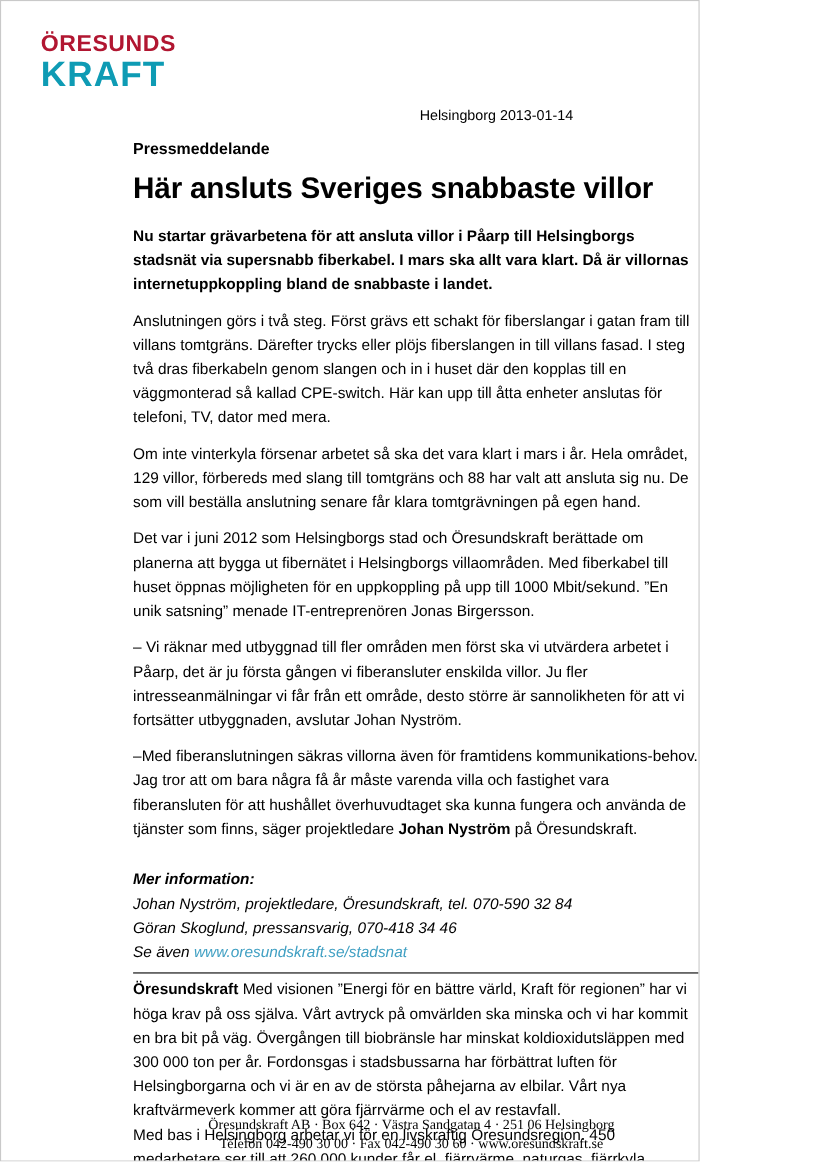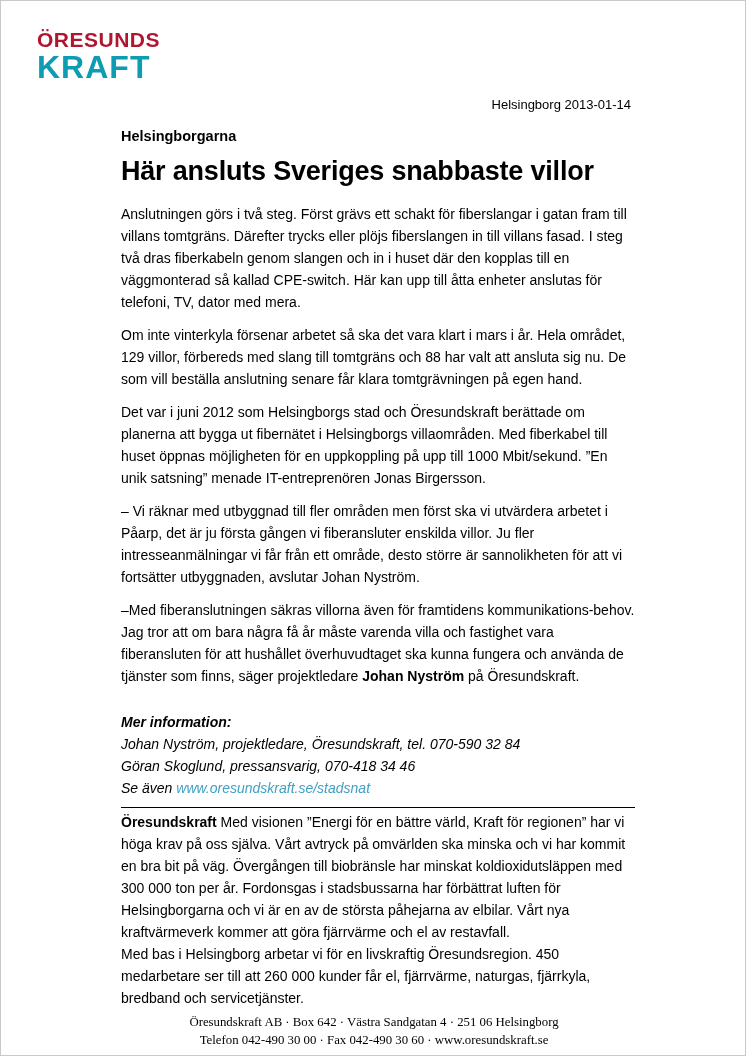--- a/index.html
+++ b/index.html
@@ -1,18 +1,18 @@
 <!DOCTYPE html>
 <html style="--logo_red: #b11631; --logo_teal: #0e9bb4; --link_teal: #41a0c3;"><head>
 <meta charset="utf-8">
 <style>
   html, body { margin: 0; padding: 0; background: #ffffff; }
   .page {
     position: relative;
-    width: 746px;
+    width: 636px;
     height: 1056px;
     background: #ffffff;
     font-family: "Liberation Sans", sans-serif;
     color: #000000;
     box-sizing: border-box;
     border: 1px solid #c9c9c9;
     overflow: hidden;
   }
 
   
@@ -109,23 +109,24 @@
 <div class="page">
 
   <div class="logo">
     <div class="logo-top">ÖRESUNDS</div>
     <div class="logo-bottom">KRAFT</div>
   </div>
 
   <div class="dateline">Helsingborg 2013-01-14</div>
 
   <div class="content">
-    <div class="kicker">Helsingborgarna</div>
+    <div class="kicker">Pressmeddelande</div>
     <h1 class="headline">Här ansluts Sveriges snabbaste villor</h1>
 
+    <p class="lead">Nu startar grävarbetena för att ansluta villor i Påarp till Helsingborgs stadsnät via supersnabb fiberkabel.  I mars ska allt vara klart. Då är villornas internetuppkoppling bland de snabbaste i landet.</p>
 
     <p>Anslutningen görs i två steg. Först grävs ett schakt för fiberslangar i gatan fram till villans tomtgräns. Därefter trycks eller plöjs fiberslangen in till villans fasad. I steg två dras fiberkabeln genom slangen och in i huset där den kopplas till en väggmonterad så kallad CPE-switch. Här kan upp till åtta enheter anslutas för telefoni, TV, dator med mera.</p>
     <p>Om inte vinterkyla försenar arbetet så ska det vara klart i mars i år. Hela området, 129 villor, förbereds med slang till tomtgräns och 88 har valt att ansluta sig nu. De som vill beställa anslutning senare får klara tomtgrävningen på egen hand.</p>
     <p>Det var i juni 2012 som Helsingborgs stad och Öresundskraft berättade om planerna att bygga ut fibernätet i Helsingborgs villaområden. Med fiberkabel till huset öppnas möjligheten för en uppkoppling på upp till 1000 Mbit/sekund. ”En unik satsning” menade IT-entreprenören Jonas Birgersson.</p>
 
     <p>– Vi räknar med utbyggnad till fler områden men först ska vi utvärdera arbetet i Påarp, det är ju första gången vi fiberansluter enskilda villor. Ju fler intresseanmälningar vi får från ett område, desto större är sannolikheten för att vi fortsätter utbyggnaden, avslutar Johan Nyström.</p>
 
     <p><span>–Med fiberanslutningen säkras villorna även för framtidens kommunikations-behov. Jag tror att om bara några få år måste varenda villa och fastighet vara fiberansluten för att hushållet överhuvudtaget ska kunna fungera och använda de tjänster som finns, säger projektledare </span><span class="bold-inline">Johan Nyström</span><span> på Öresundskraft.</span></p>
 
     <div class="more-info">

